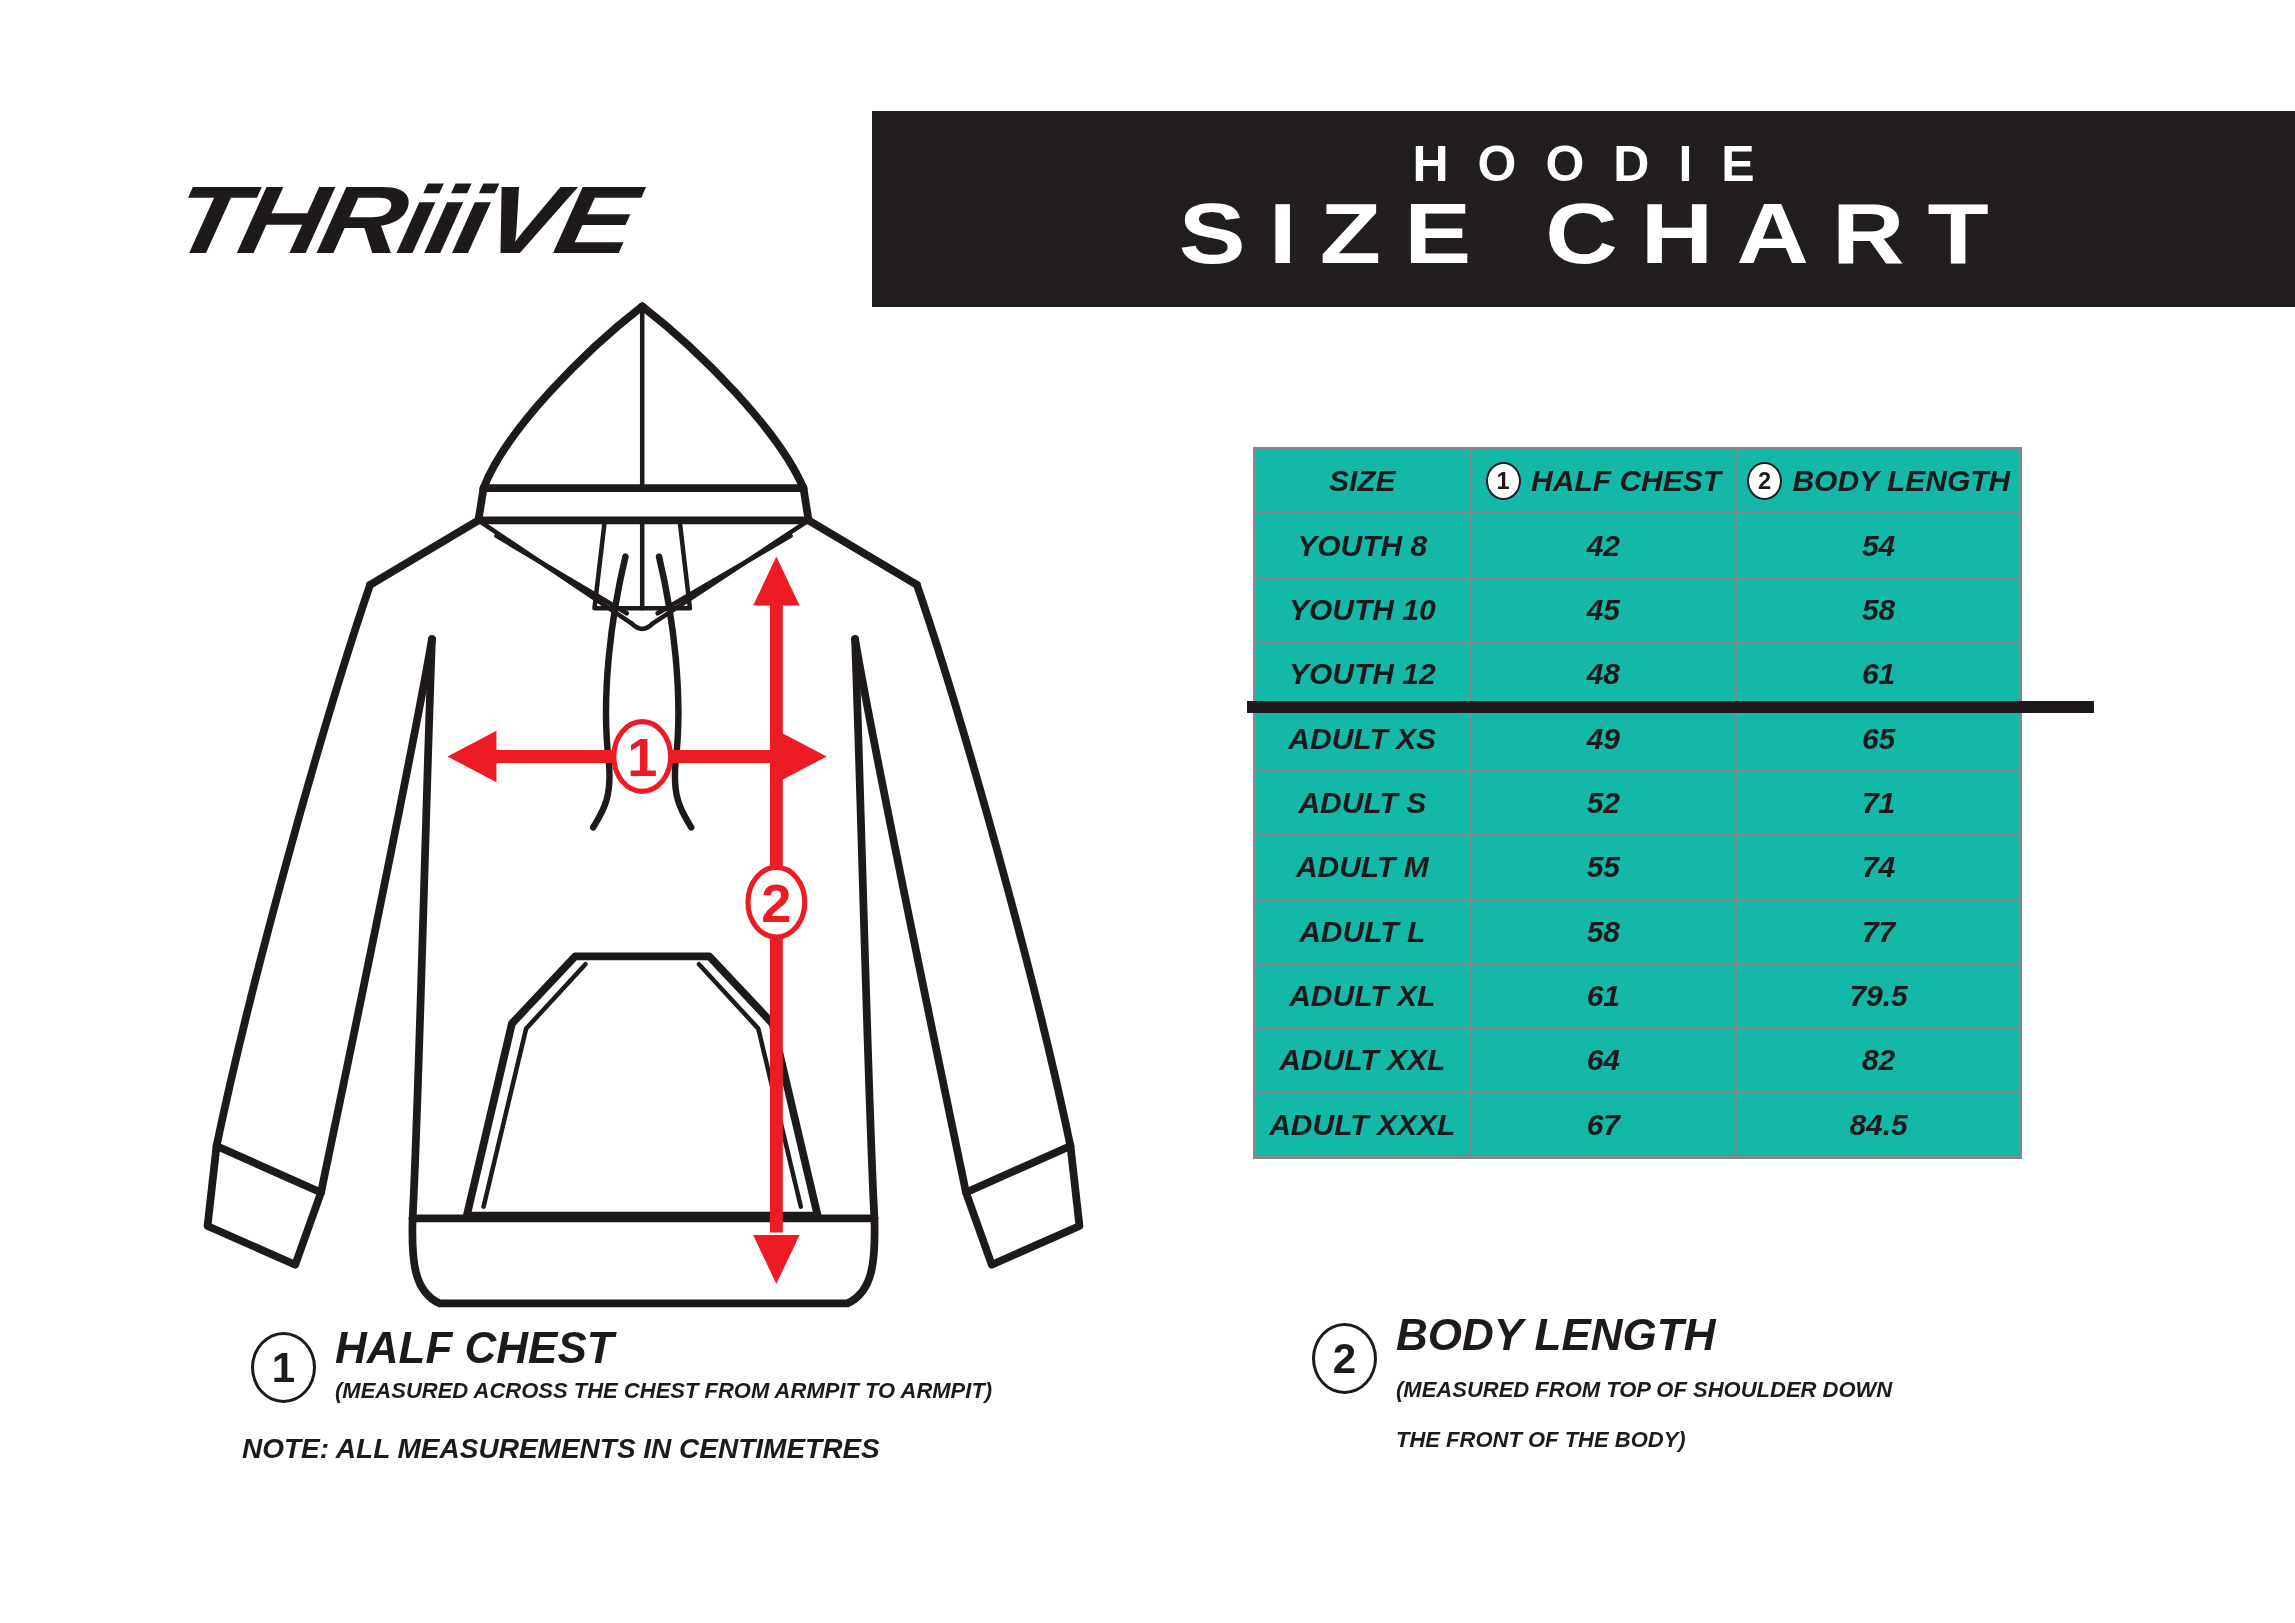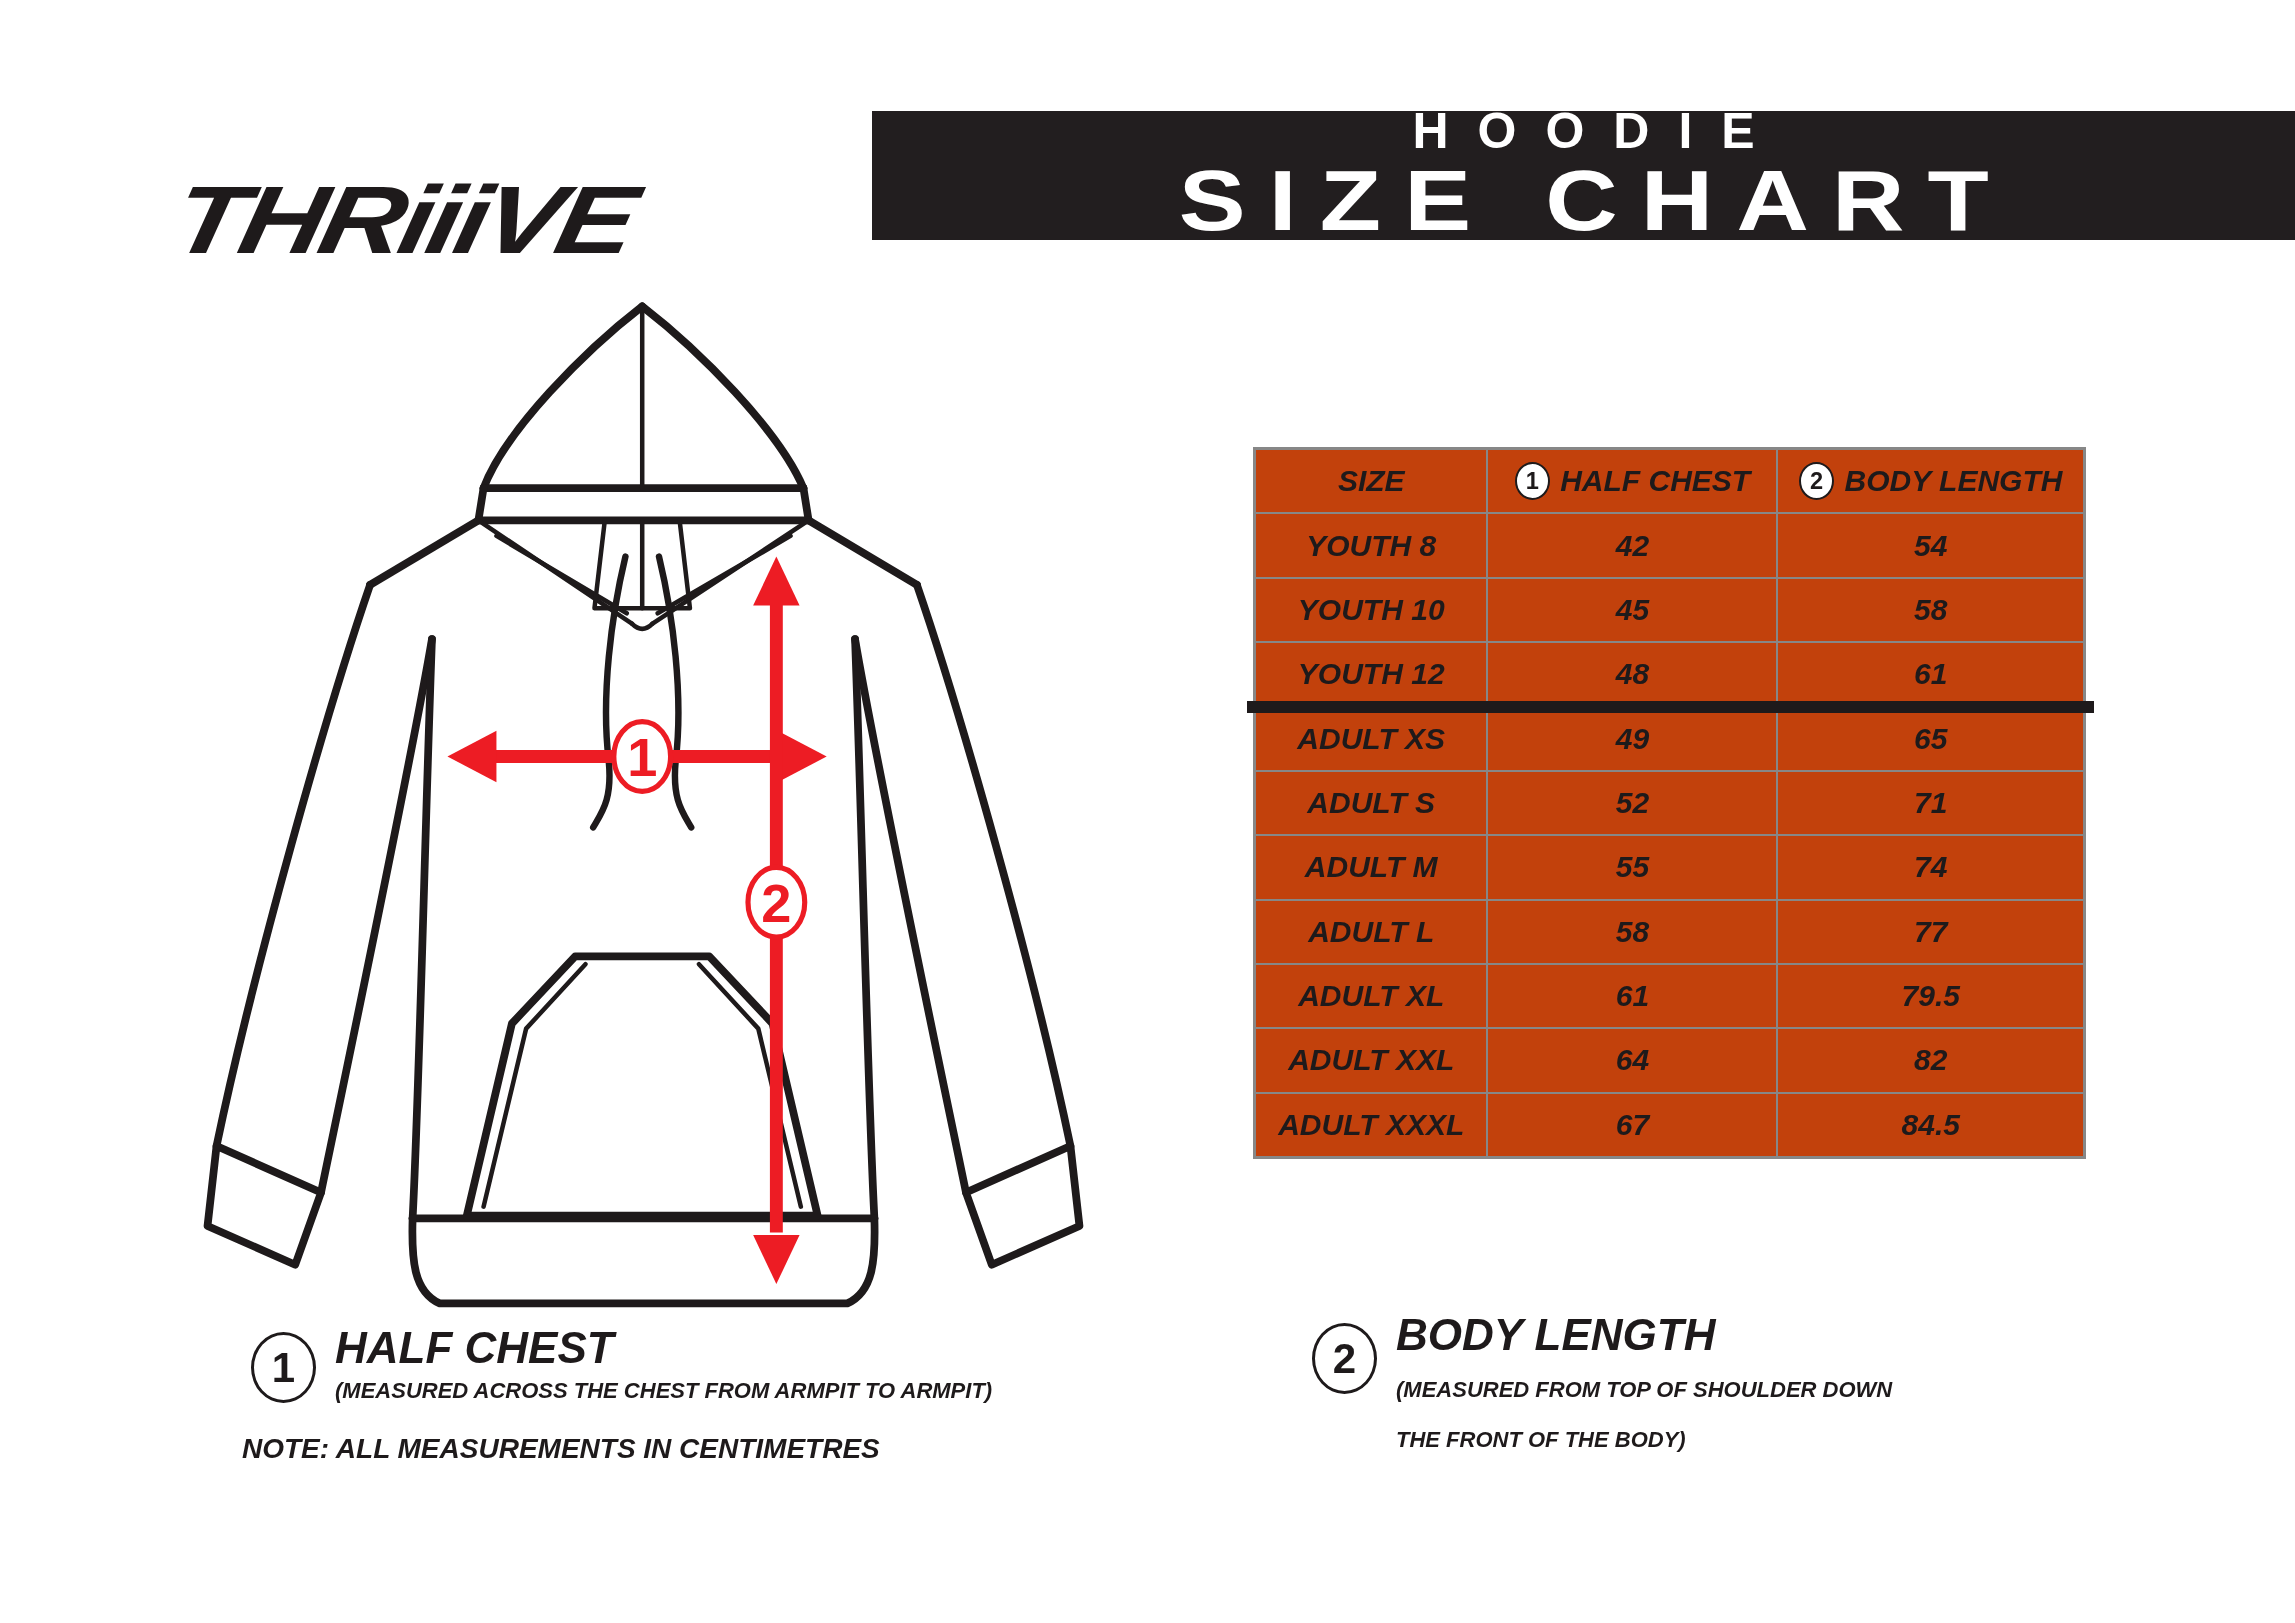--- a/index.html
+++ b/index.html
@@ -9,39 +9,39 @@
   }
   
   .logo{
     position:absolute;left:175px;top:165px;
     font-size:96px;font-weight:bold;font-style:italic;letter-spacing:-3.9px;
     transform:skewX(-12deg) scaleX(1.22);transform-origin:left center;
     white-space:nowrap;color:#1e1a1b;
   }
   
   .banner{
-    position:absolute;left:872px;top:111px;width:1423px;height:129px;
+    position:absolute;left:872px;top:111px;width:1423px;height:196px;
     background:#221e1f;color:#ffffff;display:flex;flex-direction:column;
     align-items:center;justify-content:center;
   }
   .banner-line1{
     font-size:50px;font-weight:bold;letter-spacing:29px;padding-left:29px;
     line-height:1;white-space:nowrap;
   }
   .banner-line2{
     font-size:85px;font-weight:bold;letter-spacing:19.6px;padding-left:19.6px;
     line-height:1.05;white-space:nowrap;transform:scaleX(1.18);transform-origin:center;
   }
   
   .diagram{position:absolute;left:192px;top:296px;width:903px;height:1019px;}
   
   .size-table{
-    position:absolute;left:1253px;top:447px;width:833px;height:712px;
+    position:absolute;left:1253px;top:447px;width:769px;height:712px;
     border:3.3px solid #878787;display:flex;flex-direction:column;box-sizing:border-box;
-    background:#c2410c;
+    background:#14b8a6;
   }
   .t-row{flex:1;display:flex;align-items:stretch;}
   .t-row + .t-row{border-top:2.6px solid #878787;}
   .t-cell{
     display:flex;align-items:center;justify-content:center;
     font-size:30px;font-weight:bold;font-style:italic;white-space:nowrap;
   }
   .c-size{width:28%;}
   .c-chest{width:35%;border-left:2.6px solid #878787;}
   .c-len{width:37%;border-left:2.6px solid #878787;}

